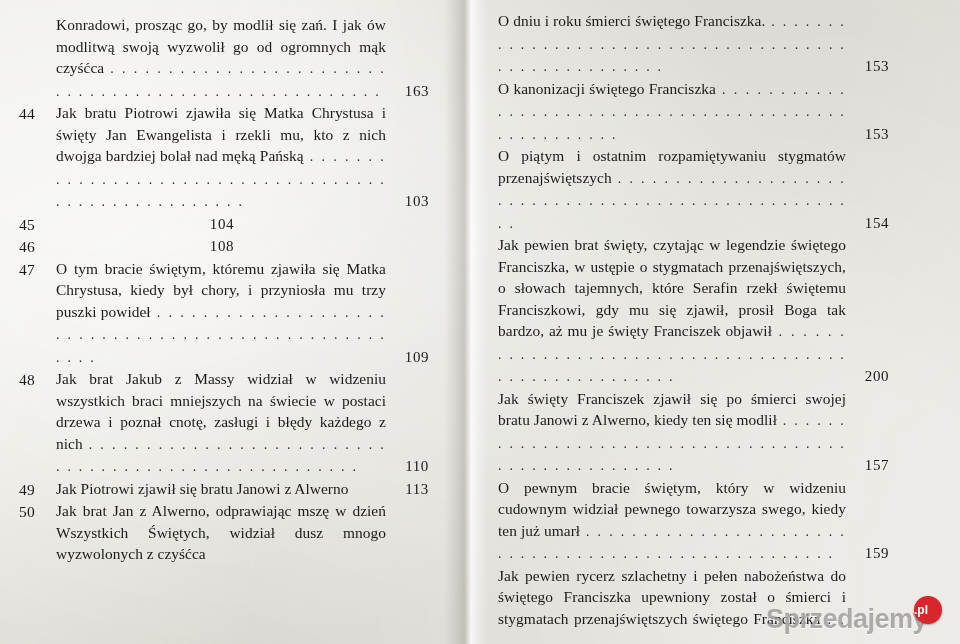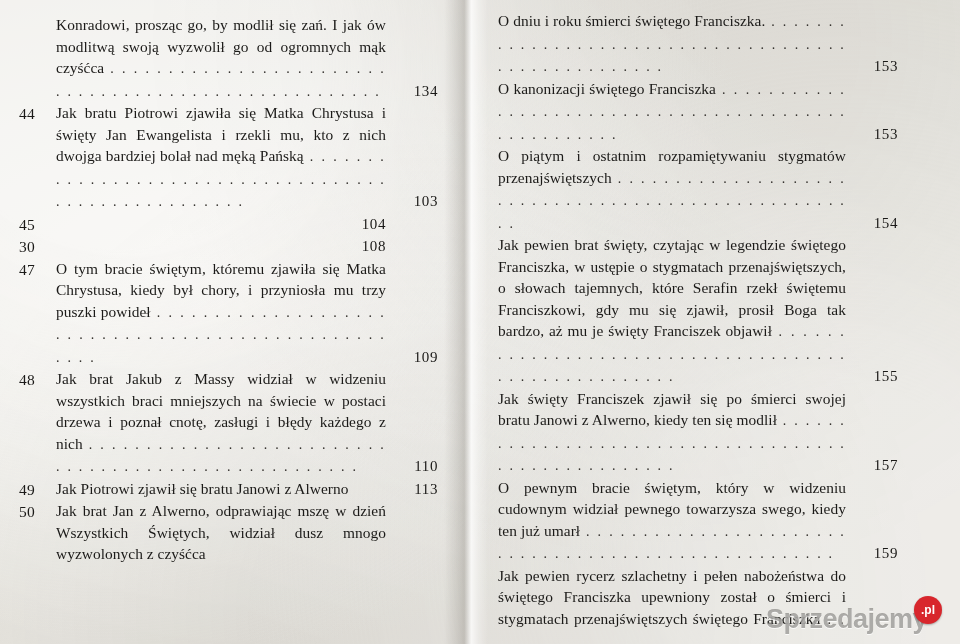--- a/index.html
+++ b/index.html
@@ -83,21 +83,21 @@
     text-justify: inter-word;
     hyphens: manual;
     letter-spacing: .05px;
   }
   .entry-text .leader { letter-spacing: 2.2px; font-size: 14px; color: #35322e; }
   .page-num {
     font-size: 15px;
     line-height: 21.5px;
     letter-spacing: .6px;
     white-space: nowrap;
-    text-align: right;
+    text-align: center;
     padding-left: 2px;
     align-self: end;
   }
 
   
   .toc-row.flat { grid-template-columns: 1fr var(--pgw, 44px); }
 
   
   #watermark {
     position: absolute;
@@ -124,53 +124,52 @@
     top: -4px;
     width: 28px;
     height: 28px;
     border-radius: 50%;
     background: #d8262c;
     color: #ffffff;
     font-family: "Liberation Sans", "DejaVu Sans", sans-serif;
     font-weight: bold;
     font-size: 12px;
     line-height: 28px;
-    text-align: center;
     box-shadow: 0 1px 2px rgba(0,0,0,.3);
   }
 </style>
 </head>
 <body>
 
 <div id="page">
 
   <div id="paper-grain"></div>
   <div id="gutter"></div>
 
   <div id="left-page" class="page-half">
 
     <div class="toc-row">
       <div class="chap-num"></div>
       <div class="entry-text"><span>Konradowi, prosząc go, by modlił się zań. I jak ów modlitwą swoją wyzwolił go od ogromnych mąk czyśćca</span><span class="leader"> . . . . . . . . . . . . . . . . . . . . . . . . . . . . . . . . . . . . . . . . . . . . . . . . . . . . .</span></div>
-      <div class="page-num">134</div>
+      <div class="page-num">163</div>
     </div>
 
     <div class="toc-row">
       <div class="chap-num">44</div>
       <div class="entry-text"><span>Jak bratu Piotrowi zjawiła się Matka Chrystusa i święty Jan Ewangelista i rzekli mu, kto z nich dwojga bardziej bolał nad męką Pańską</span><span class="leader"> . . . . . . . . . . . . . . . . . . . . . . . . . . . . . . . . . . . . . . . . . . . . . . . . . . . . .</span></div>
       <div class="page-num">103</div>
     </div>
 
     <div class="toc-row">
       <div class="chap-num">45</div>
       <div class="page-num">104</div>
     </div>
 
     <div class="toc-row">
-      <div class="chap-num">30</div>
+      <div class="chap-num">46</div>
       <div class="page-num">108</div>
     </div>
 
     <div class="toc-row">
       <div class="chap-num">47</div>
       <div class="entry-text"><span>O tym bracie świętym, któremu zjawiła się Matka Chrystusa, kiedy był chory, i przyniosła mu trzy puszki powideł</span><span class="leader"> . . . . . . . . . . . . . . . . . . . . . . . . . . . . . . . . . . . . . . . . . . . . . . . . . . . . .</span></div>
       <div class="page-num">109</div>
     </div>
 
     <div class="toc-row">
@@ -205,21 +204,21 @@
       <div class="page-num">153</div>
     </div>
 
     <div class="toc-row flat">
       <div class="entry-text"><span>O piątym i ostatnim rozpamiętywaniu stygmatów przenajświętszych</span><span class="leader"> . . . . . . . . . . . . . . . . . . . . . . . . . . . . . . . . . . . . . . . . . . . . . . . . . . . . .</span></div>
       <div class="page-num">154</div>
     </div>
 
     <div class="toc-row flat">
       <div class="entry-text"><span>Jak pewien brat święty, czytając w legendzie świętego Franciszka, w ustępie o stygmatach przenajświętszych, o słowach tajemnych, które Serafin rzekł świętemu Franciszkowi, gdy mu się zjawił, prosił Boga tak bardzo, aż mu je święty Franciszek objawił</span><span class="leader"> . . . . . . . . . . . . . . . . . . . . . . . . . . . . . . . . . . . . . . . . . . . . . . . . . . . . .</span></div>
-      <div class="page-num">155</div>
+      <div class="page-num">200</div>
     </div>
 
     <div class="toc-row flat">
       <div class="entry-text"><span>Jak święty Franciszek zjawił się po śmierci swojej bratu Janowi z Alwerno, kiedy ten się modlił</span><span class="leader"> . . . . . . . . . . . . . . . . . . . . . . . . . . . . . . . . . . . . . . . . . . . . . . . . . . . . .</span></div>
       <div class="page-num">157</div>
     </div>
 
     <div class="toc-row flat">
       <div class="entry-text"><span>O pewnym bracie świętym, który w widzeniu cudownym widział pewnego towarzysza swego, kiedy ten już umarł</span><span class="leader"> . . . . . . . . . . . . . . . . . . . . . . . . . . . . . . . . . . . . . . . . . . . . . . . . . . . . .</span></div>
       <div class="page-num">159</div>

